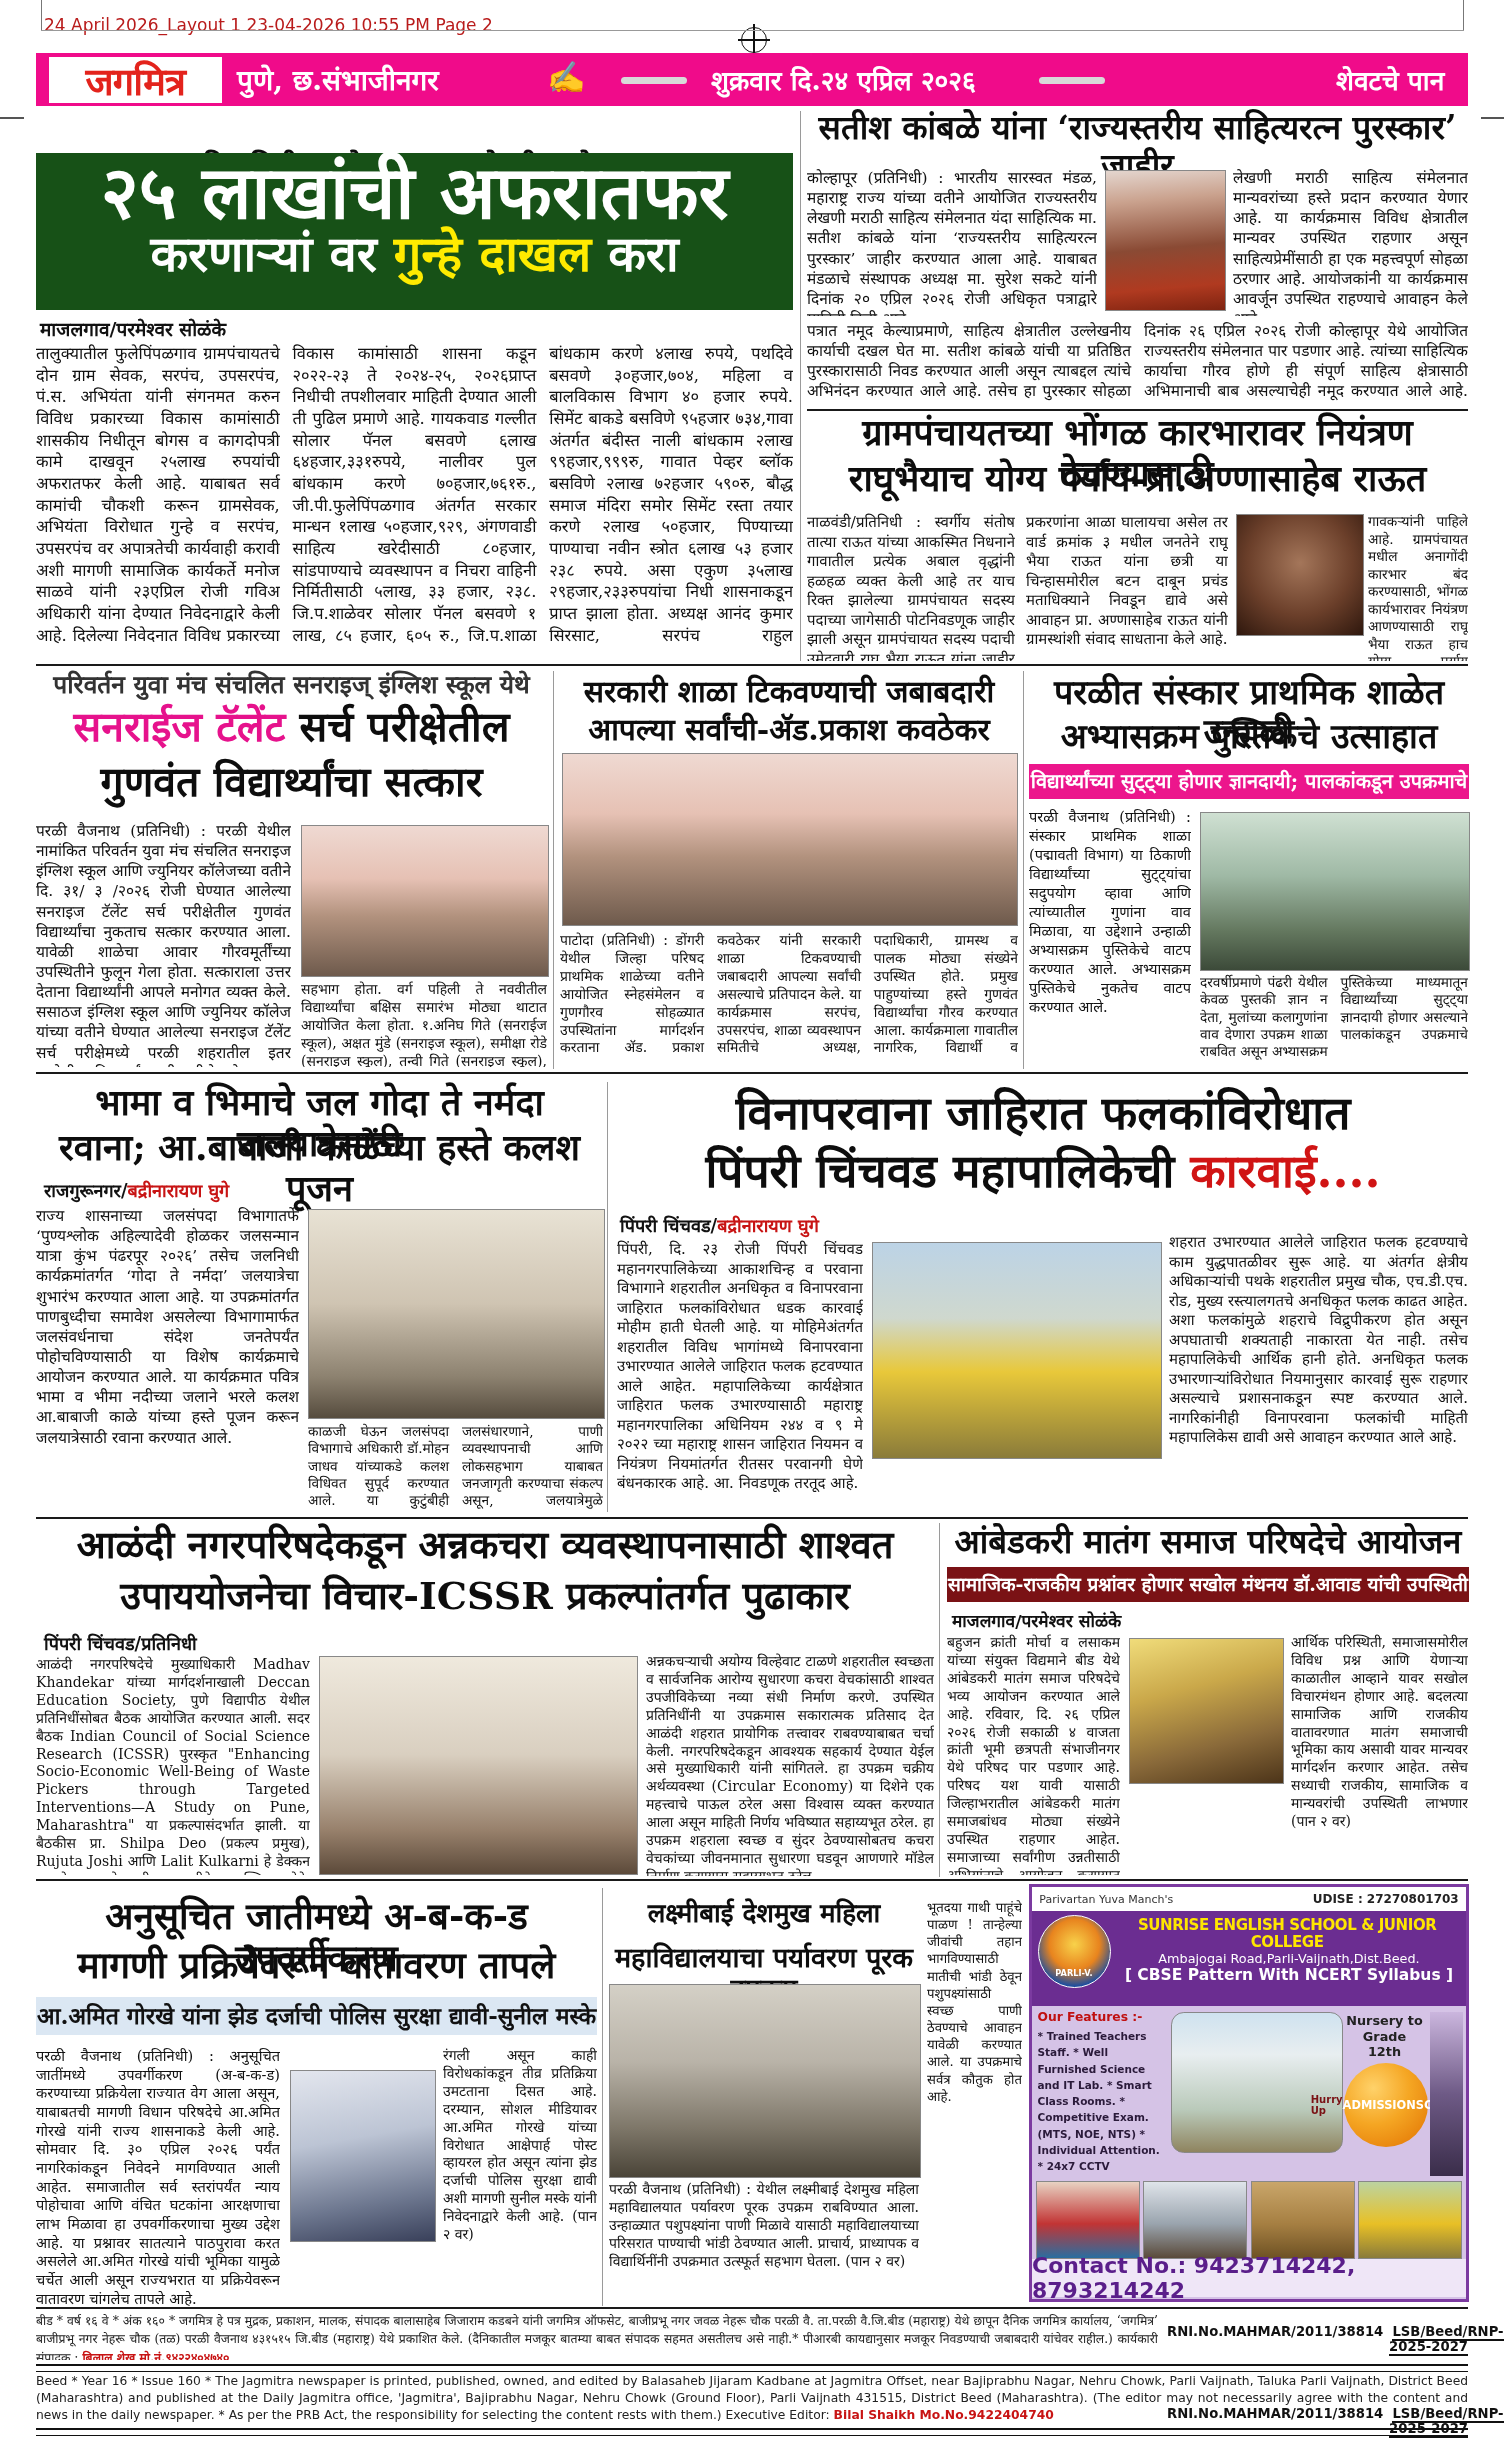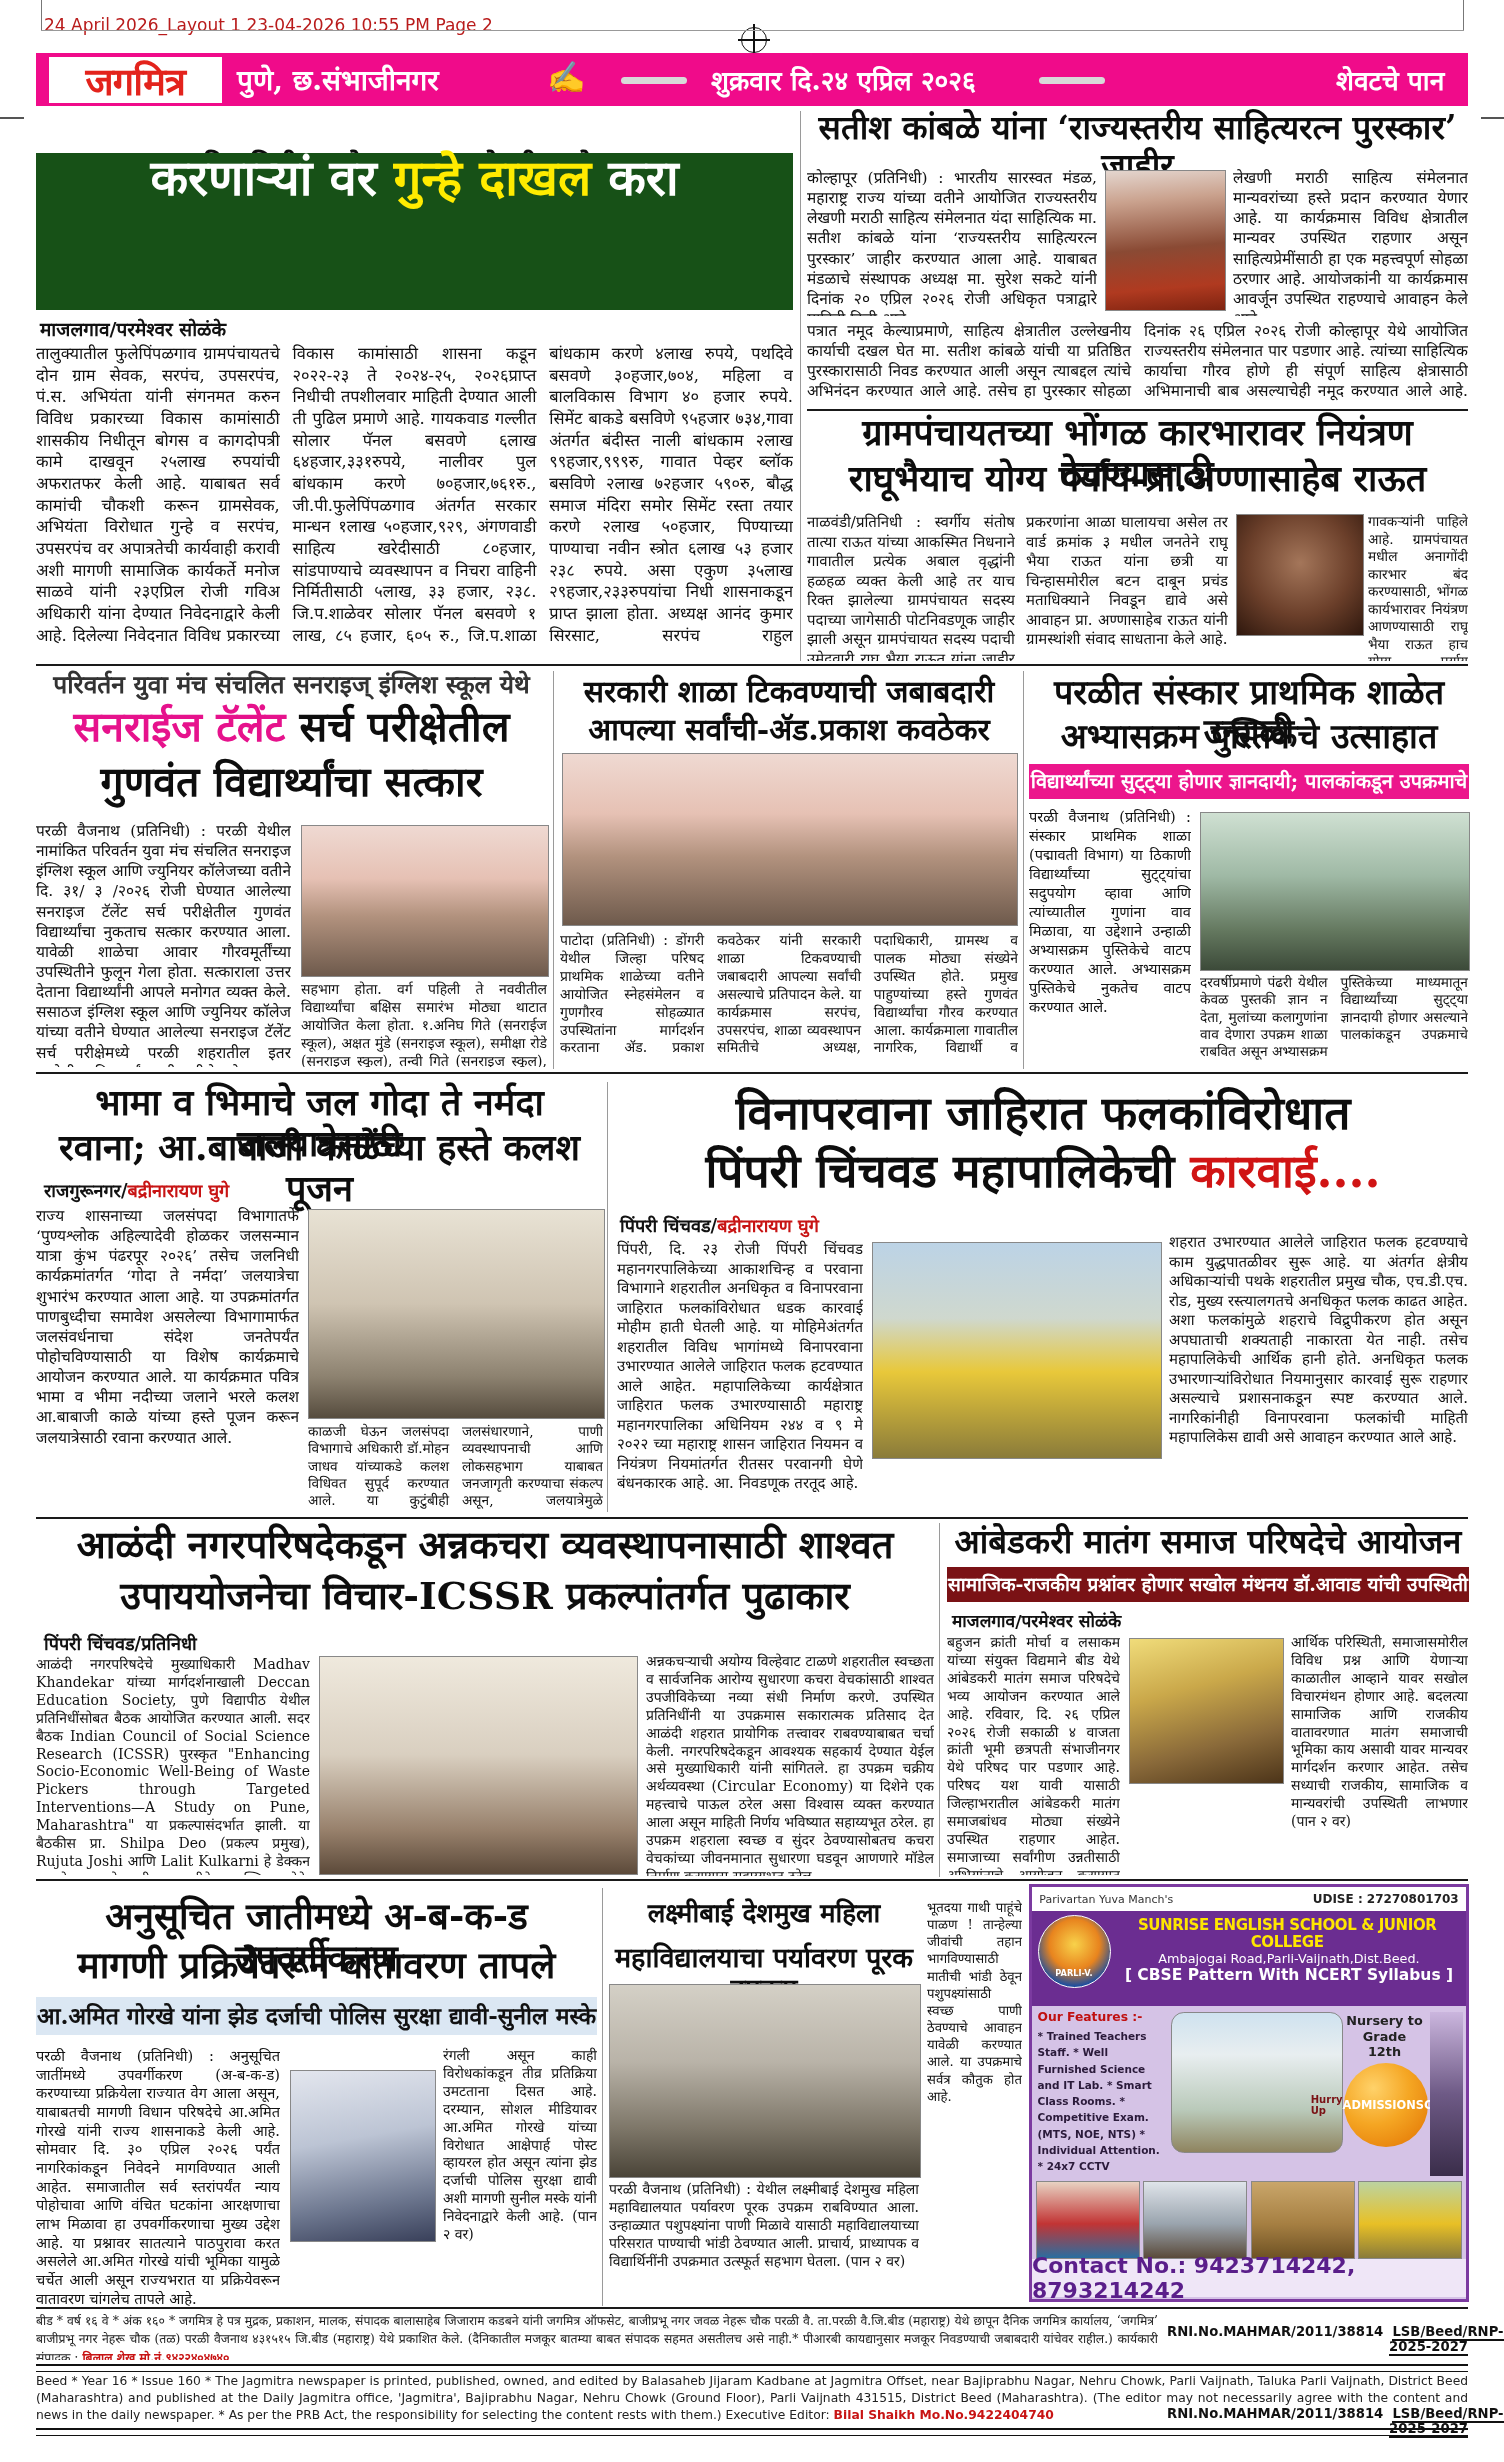--- a/index.html
+++ b/index.html
@@ -54,20 +54,21 @@
     <span class="abs" style="left:201px;top:7.3px;font-size:28px;font-weight:700;color:#fff;">पुणे, छ.संभाजीनगर</span>
     <span class="abs" style="left:511px;top:5.5px;font-size:31px;color:#f7e9c8;">✍</span>
     <div class="abs" style="left:585px;top:24px;width:66px;height:7.3px;background:#d9d9d9;border-radius:3.6px;"></div>
     <span class="abs" style="left:675px;top:9px;font-size:26.4px;font-weight:700;color:#fff;">शुक्रवार दि.२४ एप्रिल २०२६</span>
     <div class="abs" style="left:1003px;top:24px;width:66px;height:7.3px;background:#d9d9d9;border-radius:3.6px;"></div>
     <span class="abs" style="left:1300px;top:9px;font-size:26.4px;font-weight:700;color:#fff;">शेवटचे पान</span>
   </div>
 
   <div class="abs hl" style="left:36px;top:115px;width:757px;font-size:28px;margin-top:35px;">शासकीय निधीतून बोगस व कागदोपत्री कामे दाखवून</div>
   <div class="abs" style="left:36px;top:153px;width:757px;height:157px;background:#175117;text-align:center;">
+    <div style="font-size:73px;font-weight:800;color:#fff;line-height:1.02;margin-top:1.8px;">२५ लाखांची अफरातफर</div>
     <div style="font-size:49px;font-weight:800;color:#fff;line-height:1.05;">
       <span>करणाऱ्यां वर </span><span style="color:#ffeb00;">गुन्हे दाखल</span><span> करा</span>
     </div>
   </div>
   <div class="abs byline" style="left:40px;top:316px;font-size:19px;">माजलगाव/परमेश्वर सोळंके</div>
   <div class="abs just clip cols3" style="left:36px;top:343px;width:757px;height:317px;font-size:16.4px;line-height:1.32;">तालुक्यातील फुलेपिंपळगाव ग्रामपंचायतचे दोन ग्राम सेवक, सरपंच, उपसरपंच, पं.स. अभियंता यांनी संगनमत करुन विविध प्रकारच्या विकास कामांसाठी शासकीय निधीतून बोगस व कागदोपत्री कामे दाखवून २५लाख रुपयांची अफरातफर केली आहे. याबाबत सर्व कामांची चौकशी करून ग्रामसेवक, अभियंता विरोधात गुन्हे व सरपंच, उपसरपंच वर अपात्रतेची कार्यवाही करावी अशी मागणी सामाजिक कार्यकर्ते मनोज साळवे यांनी २३एप्रिल रोजी गविअ अधिकारी यांना देण्यात निवेदनाद्वारे केली आहे. दिलेल्या निवेदनात विविध प्रकारच्या विकास कामांसाठी शासना कडून २०२२-२३ ते २०२४-२५, २०२६प्राप्त निधीची तपशीलवार माहिती देण्यात आली ती पुढिल प्रमाणे आहे. गायकवाड गल्लीत सोलार पॅनल बसवणे ६लाख ६४हजार,३३१रुपये, नालीवर पुल बांधकाम करणे ७०हजार,७६१रु., जी.पी.फुलेपिंपळगाव अंतर्गत सरकार मान्धन १लाख ५०हजार,९२९, अंगणवाडी साहित्य खरेदीसाठी ८०हजार, सांडपाण्याचे व्यवस्थापन व निचरा वाहिनी निर्मितीसाठी ५लाख, ३३ हजार, २३८. जि.प.शाळेवर सोलार पॅनल बसवणे १ लाख, ८५ हजार, ६०५ रु., जि.प.शाळा बांधकाम करणे ४लाख रुपये, पथदिवे बसवणे ३०हजार,७०४, महिला व बालविकास विभाग ४० हजार रुपये. सिमेंट बाकडे बसविणे ९५हजार ७३४,गावा अंतर्गत बंदीस्त नाली बांधकाम २लाख ९९हजार,९९९रु, गावात पेव्हर ब्लॉक बसविणे २लाख ७२हजार ५९०रु, बौद्ध समाज मंदिरा समोर सिमेंट रस्ता तयार करणे २लाख ५०हजार, पिण्याच्या पाण्याचा नवीन स्त्रोत ६लाख ५३ हजार २३८ रुपये. असा एकुण ३५लाख २९हजार,२३३रुपयांचा निधी शासनाकडून प्राप्त झाला होता. अध्यक्ष आनंद कुमार सिरसाट, सरपंच राहुल फुले,पं.स.अभियंता यांनी संगनमत करून बोगस कामे केल्याने गावाचा विकास खुंटला असून ग्रामस्थ हक्कांपासून वंचित राहिले आहेत. संबंधीत सर्व कामांची चौकशी करून बोगस कागदपत्रे तयार करून केलेल्या कामांवर गुन्हे दाखल करावेत व आपल्या स्तरावरून योग्य ती कार्यवाही करावी अन्यथा तीव्र आंदोलन छेडण्यात येईल असा इशारा साळवे यांनी निवेदनाद्वारे दिला आहे.</div>
 
   <div class="abs vrule" style="left:800px;top:111px;height:550px;"></div>
 
   <div class="abs hl" style="left:807px;top:109px;width:661px;font-size:33px;">सतीश कांबळे यांना ‘राज्यस्तरीय साहित्यरत्न पुरस्कार’ जाहीर</div>

